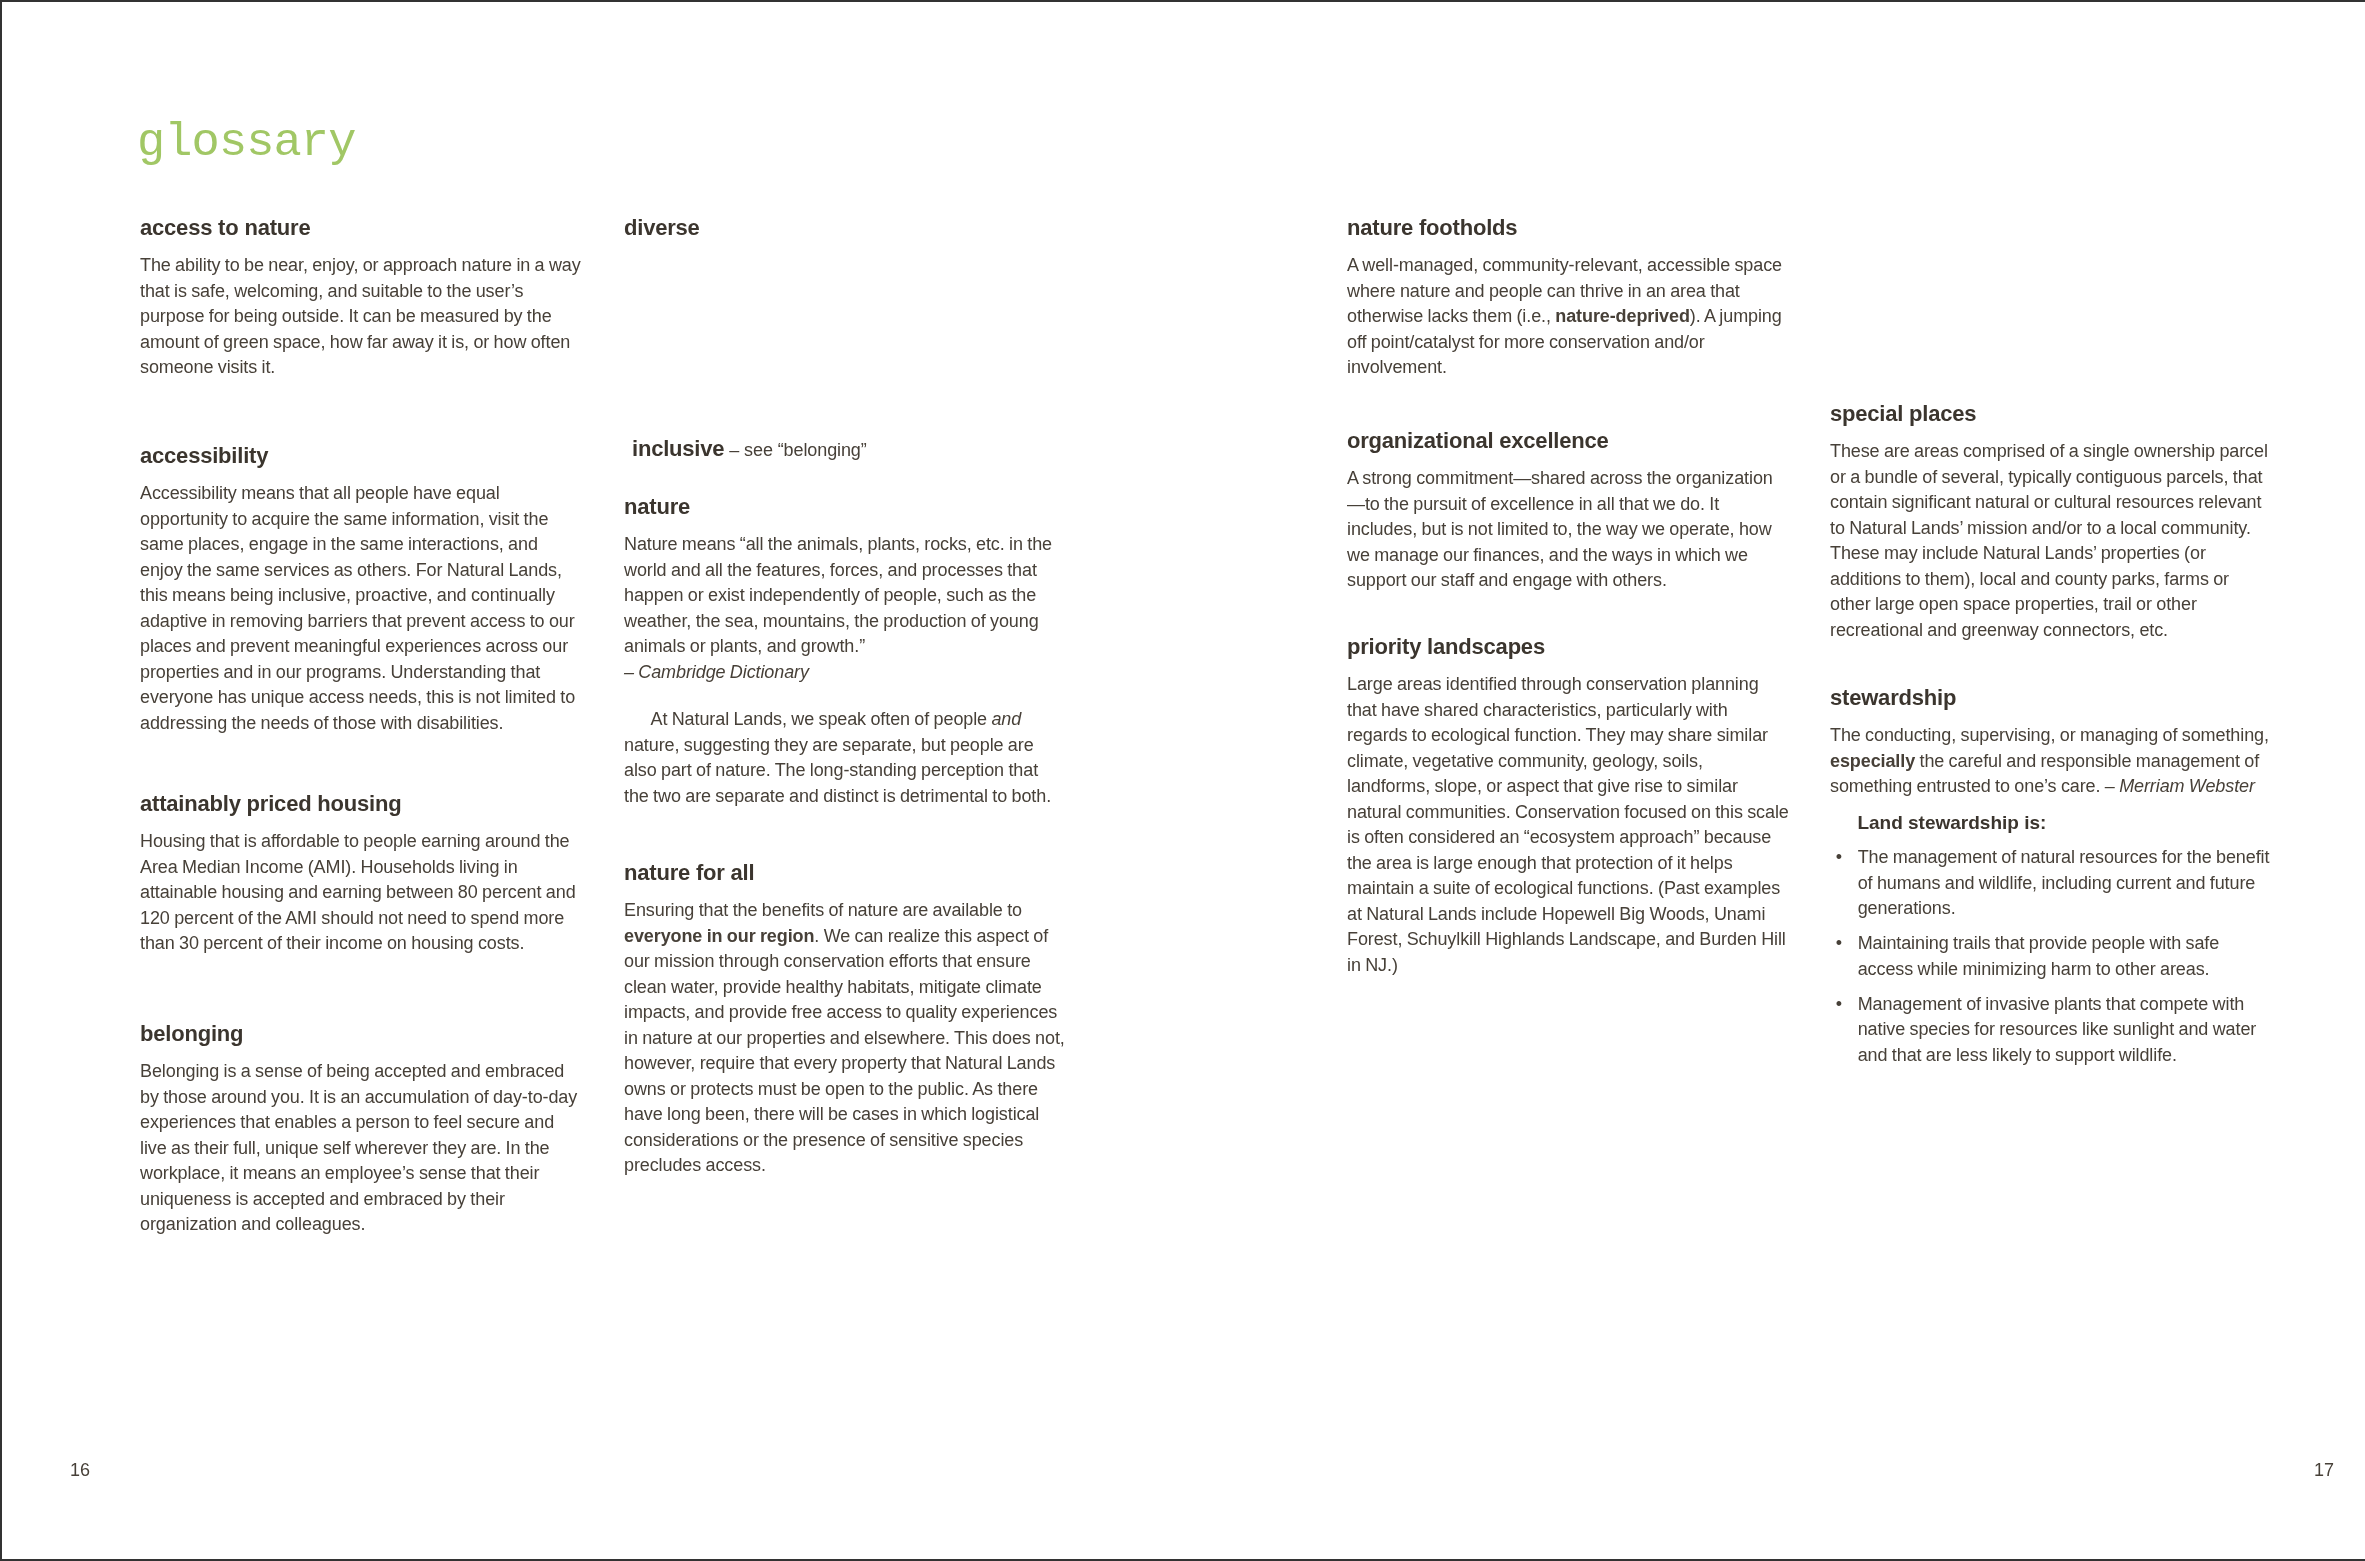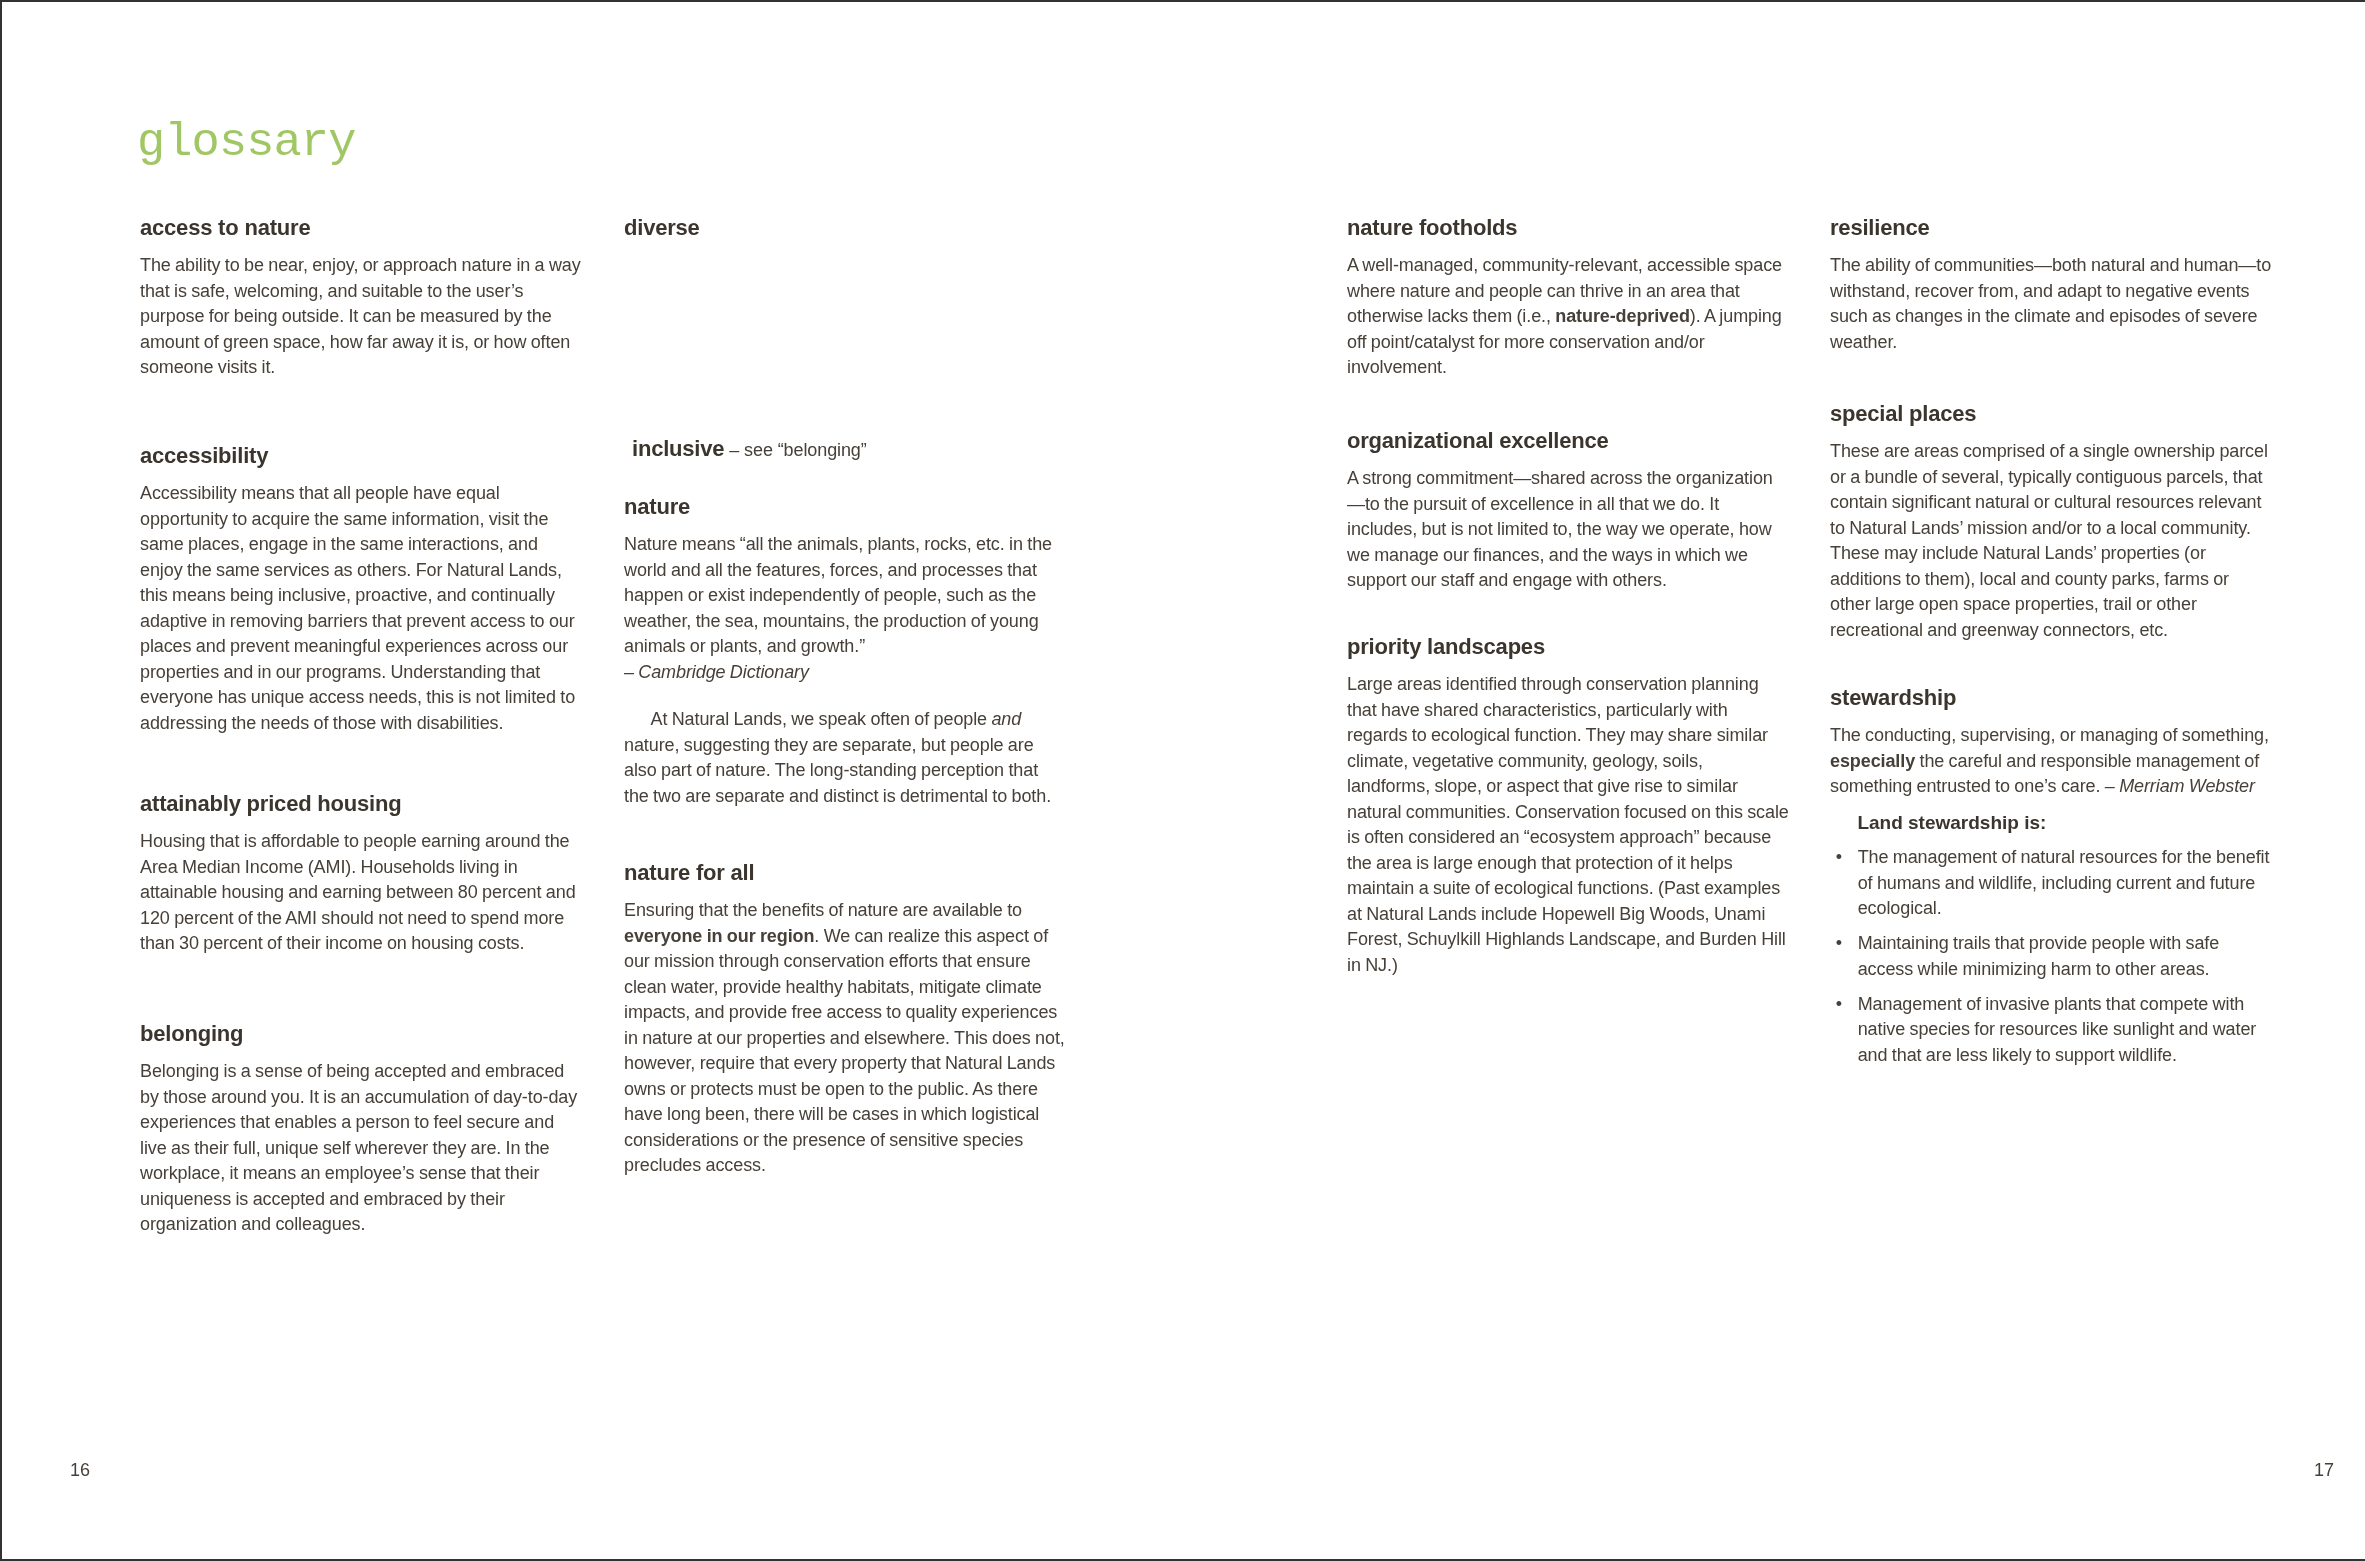--- a/index.html
+++ b/index.html
@@ -179,36 +179,32 @@
       <h3 class="term">organizational excellence</h3>
       <p class="def"><span>A strong commitment—shared across the organization—to the pursuit of excellence in all that we do. It includes, but is not limited to, the way we operate, how we manage our finances, and the ways in which we support our staff and engage with others.</span></p>
     </section>
     <section class="entry" style="top:634px">
       <h3 class="term">priority landscapes</h3>
       <p class="def"><span>Large areas identified through conservation planning that have shared characteristics, particularly with regards to ecological function. They may share similar climate, vegetative community, geology, soils, landforms, slope, or aspect that give rise to similar natural communities. Conservation focused on this scale is often considered an “ecosystem approach” because the area is large enough that protection of it helps maintain a suite of ecological functions. (Past examples at Natural Lands include Hopewell Big Woods, Unami Forest, Schuylkill Highlands Landscape, and Burden Hill in NJ.)</span></p>
     </section>
   </div>
 
   <div class="col c3">
-    <section class="entry" style="top:215px">
-      <h3 class="term">resilience</h3>
-      <p class="def"><span>The ability of communities—both natural and human—to withstand, recover from, and adapt to negative events such as changes in the climate and episodes of severe weather.</span></p>
-    </section>
     <section class="entry" style="top:401px">
       <h3 class="term">special places</h3>
       <p class="def"><span>These are areas comprised of a single ownership parcel or a bundle of several, typically contiguous parcels, that contain significant natural or cultural resources relevant to Natural Lands’ mission and/or to a local community. These may include Natural Lands’ properties (or additions to them), local and county parks, farms or other large open space properties, trail or other recreational and greenway connectors, etc.</span></p>
     </section>
     <section class="entry" style="top:685px">
       <h3 class="term">stewardship</h3>
       <p class="def"><span>The conducting, supervising, or managing of something, </span><span class="run-b">especially</span><span> the careful and responsible management of something entrusted to one’s care.  – </span><span class="run-i">Merriam Webster</span></p>
       <h4 class="subheading">Land stewardship is:</h4>
       <div class="bullets">
         <div class="bullet">
           <span class="dot">•</span>
-          <span class="btext">The management of natural resources for the benefit of humans and wildlife, including current and future ecological.</span>
+          <span class="btext">The management of natural resources for the benefit of humans and wildlife, including current and future generations.</span>
         </div>
         <div class="bullet">
           <span class="dot">•</span>
           <span class="btext">Maintaining trails that provide people with safe access while minimizing harm to other areas.</span>
         </div>
         <div class="bullet">
           <span class="dot">•</span>
           <span class="btext">Management of invasive plants that compete with native species for resources like sunlight and water and that are less likely to support wildlife.</span>
         </div>
       </div>

